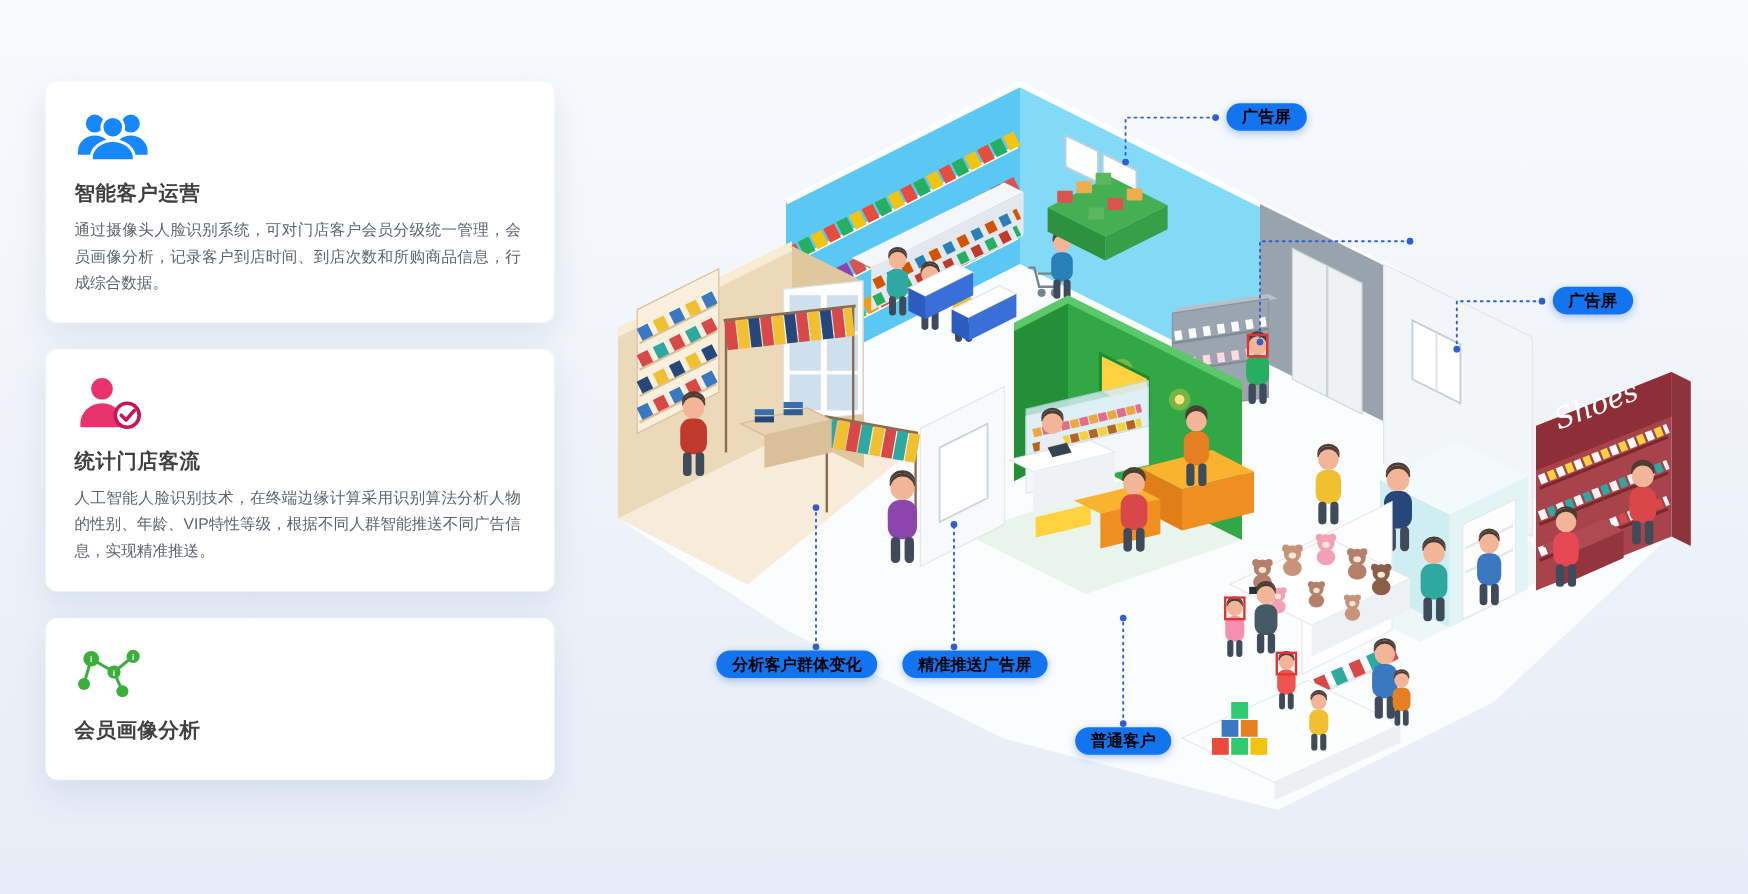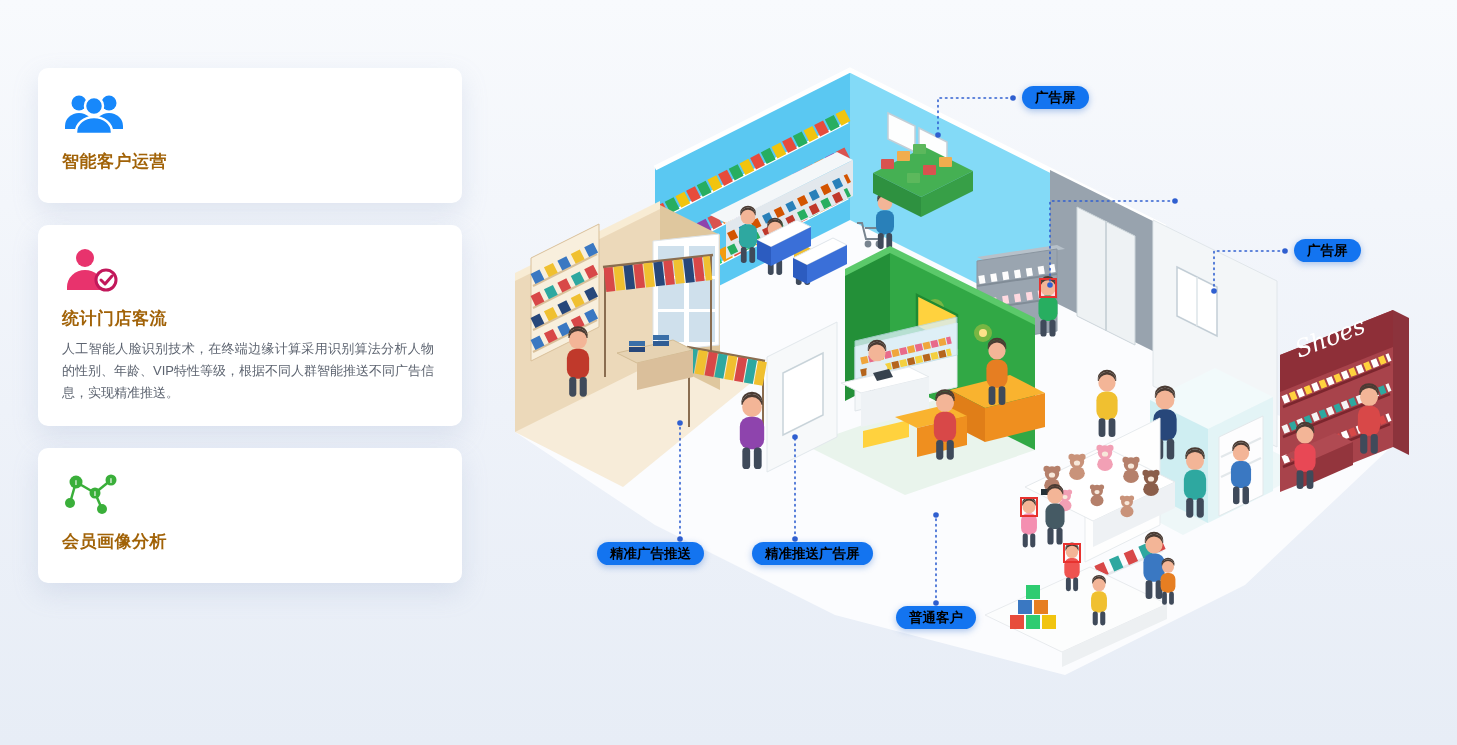--- a/index.html
+++ b/index.html
@@ -8,21 +8,21 @@
     background:linear-gradient(180deg,#f8fafd 0%,#eef2f9 55%,#e7edf6 100%);
     font-family:"Liberation Sans","DejaVu Sans",sans-serif;
   }
   
   .cards{position:absolute;left:38px;top:68px;width:424px;display:flex;flex-direction:column;gap:22px;}
   .card{
     background:#ffffff;border-radius:10px;padding:20px 28px 22px 24px;
     box-shadow:0 10px 26px rgba(146,165,199,.22);
   }
   .card-icon{height:50px;display:flex;align-items:flex-end;}
-  .card-title{margin:12px 0 8px 0;font-size:17px;font-weight:bold;color:#a16207;letter-spacing:.5px;}
+  .card-title{margin:12px 0 8px 0;font-size:17px;font-weight:bold;color:#404040;letter-spacing:.5px;}
   .card-body{margin:0;font-size:13px;line-height:1.7;color:#5d6470;text-align:justify;}
   
   .illus{position:absolute;left:505px;top:55px;width:950px;height:690px;}
   .scene{position:absolute;left:0;top:0;width:950px;height:690px;}
   .callout{
     position:absolute;background:#1374f0;color:#000000;font-size:13.5px;font-weight:bold;
     padding:3px 13px;border-radius:14px;white-space:nowrap;line-height:17px;
     box-shadow:0 2px 7px rgba(18,88,200,.35);
   }
   .dl{fill:none;stroke:#2f5fd0;stroke-width:1.6;stroke-dasharray:1.5 4;stroke-linecap:round;}
@@ -43,20 +43,21 @@
             <circle cx="17" cy="13" r="7.5"></circle>
             <path d="M3,36 a14,13 0 0 1 28,0 v3 h-28 z"></path>
             <circle cx="47" cy="13" r="7.5"></circle>
             <path d="M33,36 a14,13 0 0 1 28,0 v3 h-28 z"></path>
             <circle cx="32" cy="16" r="9" stroke="#ffffff" stroke-width="2.5"></circle>
             <path d="M14,42 a18,15 0 0 1 36,0 v2 h-36 z" stroke="#ffffff" stroke-width="2.5"></path>
           </g>
         </svg>
       </div>
       <h3 class="card-title">智能客户运营</h3>
+      <p class="card-body">通过摄像头人脸识别系统，可对门店客户会员分级统一管理，会员画像分析，记录客户到店时间、到店次数和所购商品信息，行成综合数据。</p>
     </div>
 
     <div class="card">
       <div class="card-icon">
         <svg width="60" height="50" viewBox="0 0 60 50">
           <circle cx="23" cy="13" r="9" fill="#e8336d"></circle>
           <path d="M5,42 a18,17 0 0 1 36,0 v3 h-36 z" fill="#e8336d"></path>
           <circle cx="44" cy="35" r="10" fill="#ffffff" stroke="#c2185b" stroke-width="3"></circle>
           <path d="M39,35 l4,4 l7,-8" stroke="#c2185b" stroke-width="3" fill="none" stroke-linecap="round" stroke-linejoin="round"></path>
         </svg>
@@ -403,18 +404,18 @@
         <circle class="dot" cx="290" cy="484" r="2.8"></circle>
           <circle class="dot" cx="290" cy="382" r="2.8"></circle>
         <polyline class="dl" points="431,548 431,462"></polyline>
         <circle class="dot" cx="431" cy="548" r="2.8"></circle>
           <circle class="dot" cx="431" cy="460" r="2.8"></circle>
       </g>
     </svg>
 
     <div class="callout" style="left:517px;top:31px">广告屏</div>
     <div class="callout" style="left:789px;top:184px">广告屏</div>
-    <div class="callout" style="left:92px;top:487px">精准广告推送</div>
+    <div class="callout" style="left:92px;top:487px">分析客户群体变化</div>
     <div class="callout" style="left:247px;top:487px">精准推送广告屏</div>
     <div class="callout" style="left:391px;top:551px">普通客户</div>
 
   </div>
 </div>
 
 </body></html>

